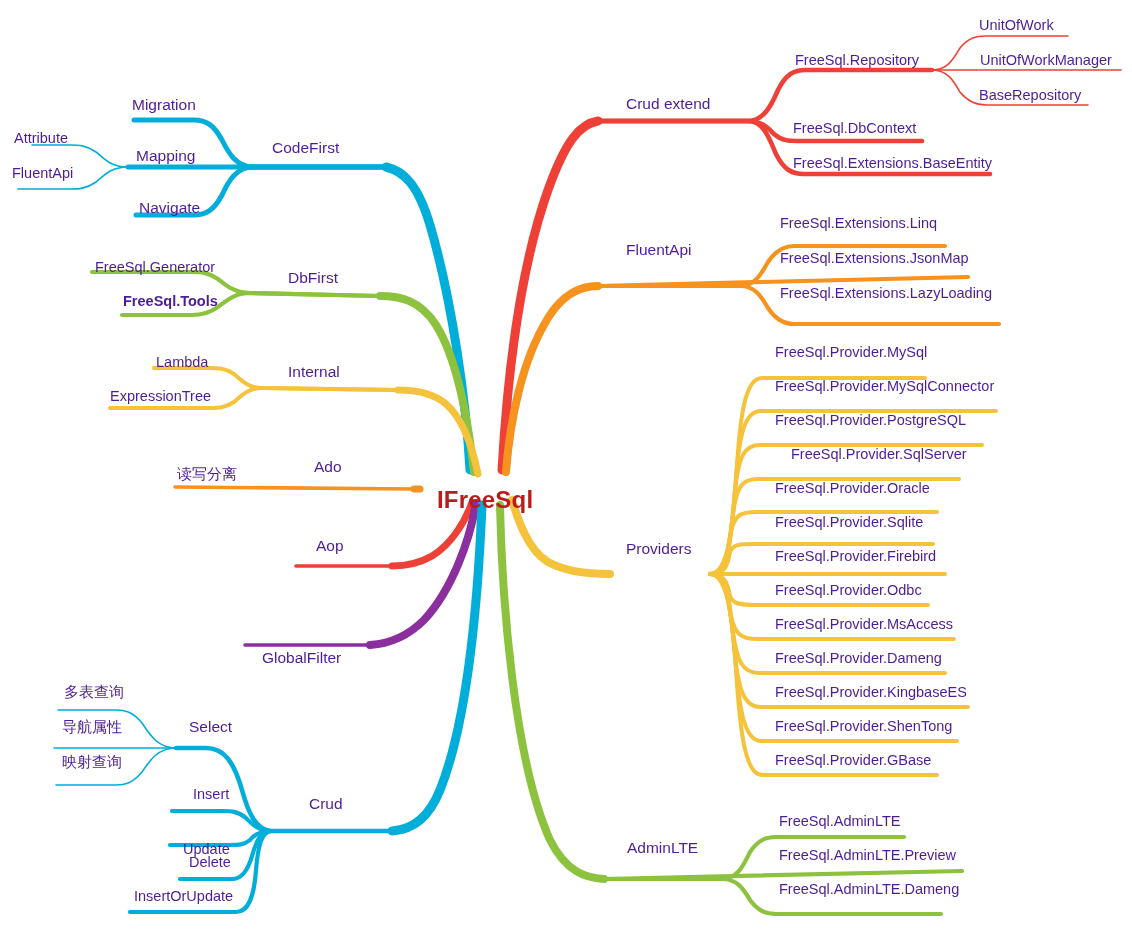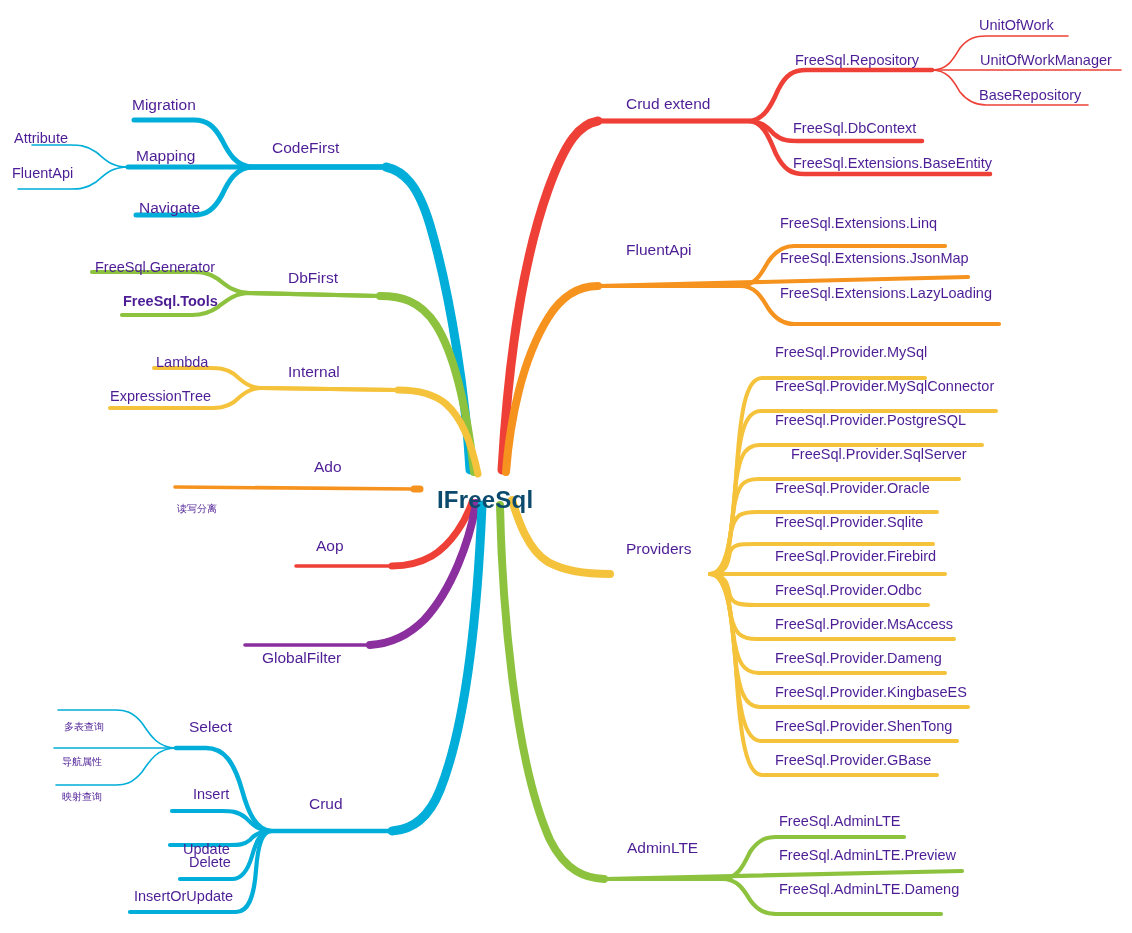--- a/index.html
+++ b/index.html
@@ -1,22 +1,22 @@
 <!DOCTYPE html>
 <html><head>
 <meta charset="utf-8">
 <style>
   html,body{margin:0;padding:0;background:#ffffff;}
   body{font-family:"Liberation Sans","DejaVu Sans",sans-serif;}
   #mindmap{position:relative;width:1132px;height:933px;background:#fff;overflow:hidden;}
   #wires{position:absolute;left:0;top:0;width:1132px;height:933px;}
   .node{position:absolute;white-space:nowrap;color:#4c1d95;font-size:15.5px;line-height:1;}
-  .node.cn{font-size:10px;margin-top:38px;}
+  .node.cn{font-size:15px;}
   .node.small{font-size:14.5px;}
-  .root{position:absolute;white-space:nowrap;color:#0c4a6e;font-size:24px;font-weight:bold;letter-spacing:.2px;}
+  .root{position:absolute;white-space:nowrap;color:#b91c1c;font-size:24px;font-weight:bold;letter-spacing:.2px;}
 </style>
 </head>
 <body>
 
 <div id="mindmap">
 
   <svg id="wires" viewBox="0 0 1132 933" aria-hidden="true">
     <g fill="none" stroke-linecap="round" stroke-linejoin="round">
 
       <path d="M 470 470 C 466 400 452 300 430 225 C 418 185 404 171 386 167" stroke="#00AED9" stroke-width="9"></path>

